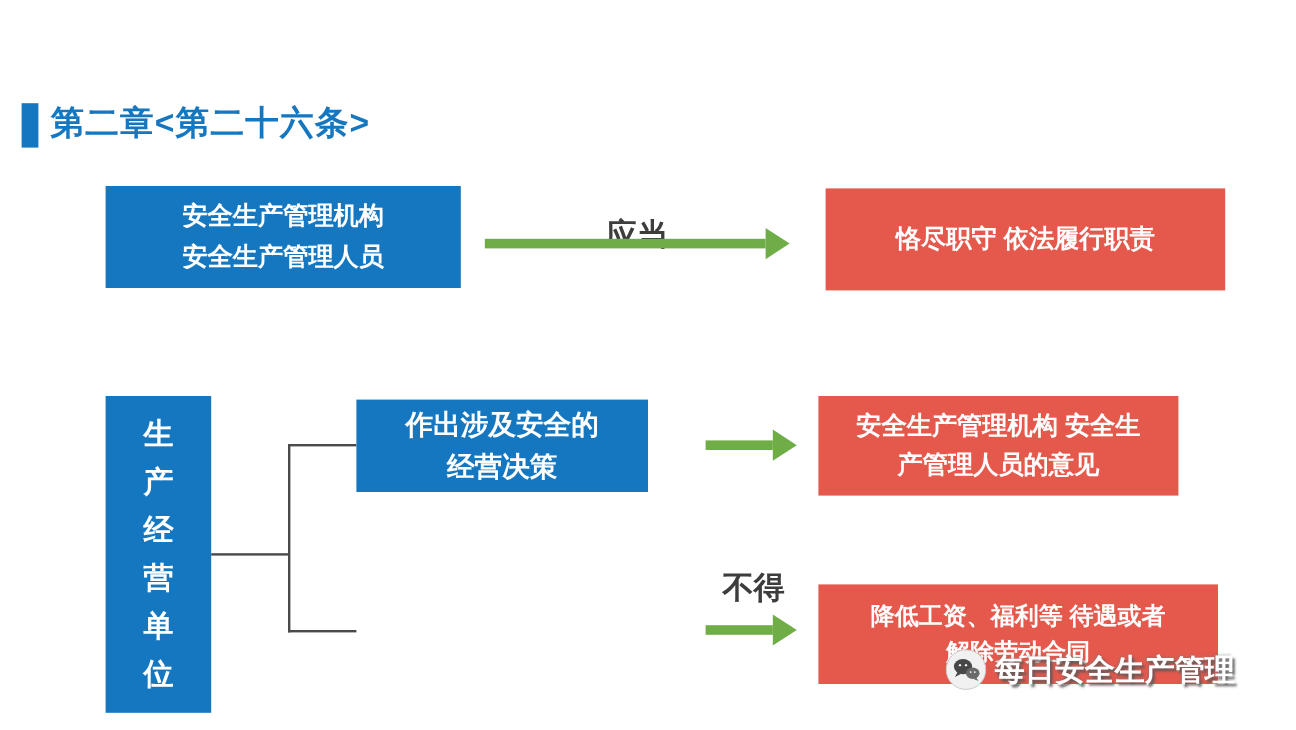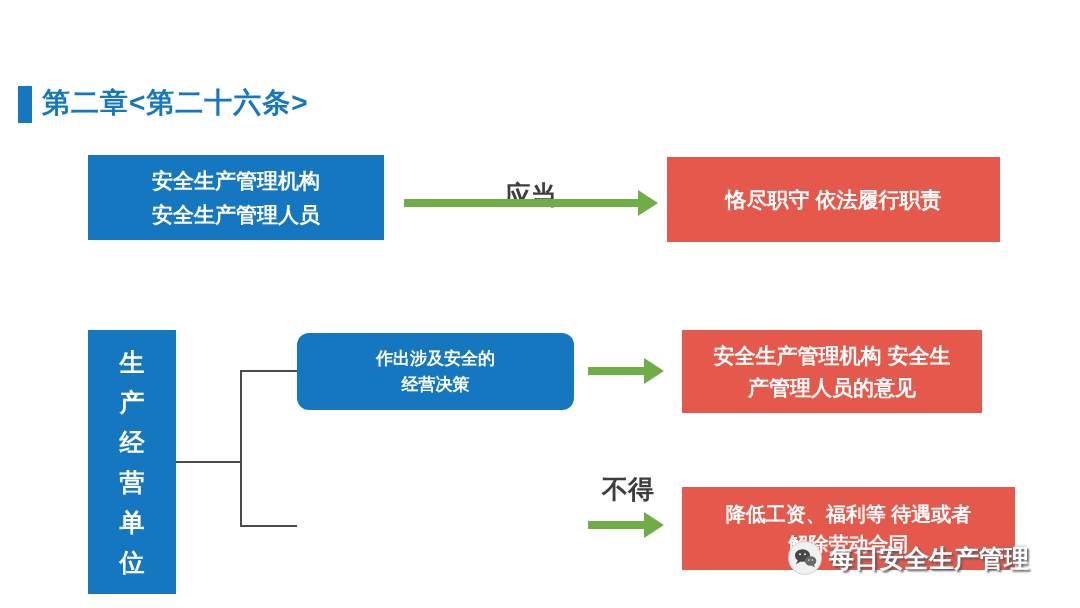--- a/index.html
+++ b/index.html
@@ -11,23 +11,23 @@
   .title-accent { position:absolute; left:18px; top:86px; width:14px; height:37px; background:var(--blue,#1577C0); }
   .page-title { position:absolute; left:42px; top:84px; font-size:28px; font-weight:bold; color:var(--blue,#1577C0); letter-spacing:1px; }
 
   
   .box { position:absolute; display:flex; align-items:center; justify-content:center;
          text-align:center; color:#fff; font-weight:bold; white-space:pre-line; }
   .blue { background:var(--blue,#1577C0); }
   .red  { background:var(--red,#E5594D); }
 
   .top-source { left:88px;  top:155px; width:296px; height:85px; font-size:21px; line-height:1.6; }
-  .top-target { left:667px; top:157px; width:333px; height:85px; font-size:21px; line-height:1.5; }
+  .top-target { left:688px; top:157px; width:333px; height:85px; font-size:21px; line-height:1.5; }
   .vert-box   { left:88px;  top:330px; width:88px;  height:264px; font-size:25px; line-height:40px; }
-  .b1 { left:297px; top:333px; width:277px; height:77px; font-size:17px; line-height:1.5;border-radius:12px; }
+  .b1 { left:297px; top:333px; width:243px; height:77px; font-size:23px; line-height:1.5; }
   .b2 { left:297px; top:487px; width:277px; height:77px; font-size:21px; line-height:1.5; }
   .r1 { left:682px; top:330px; width:300px; height:83px; font-size:21px; line-height:1.5; }
   .r2 { left:682px; top:487px; width:333px; height:83px; font-size:20px; line-height:1.5; }
 
   
   .arrow { position:absolute; display:flex; align-items:center; height:26px; }
   .arrow .line { flex:1; height:8px; background:var(--green,#6FAD47); }
   .arrow .head { width:0; height:0; border-top:13px solid transparent; border-bottom:13px solid transparent;
                  border-left:20px solid var(--green,#6FAD47); }
   .arrow-top { left:404px; top:190px; width:254px; }

